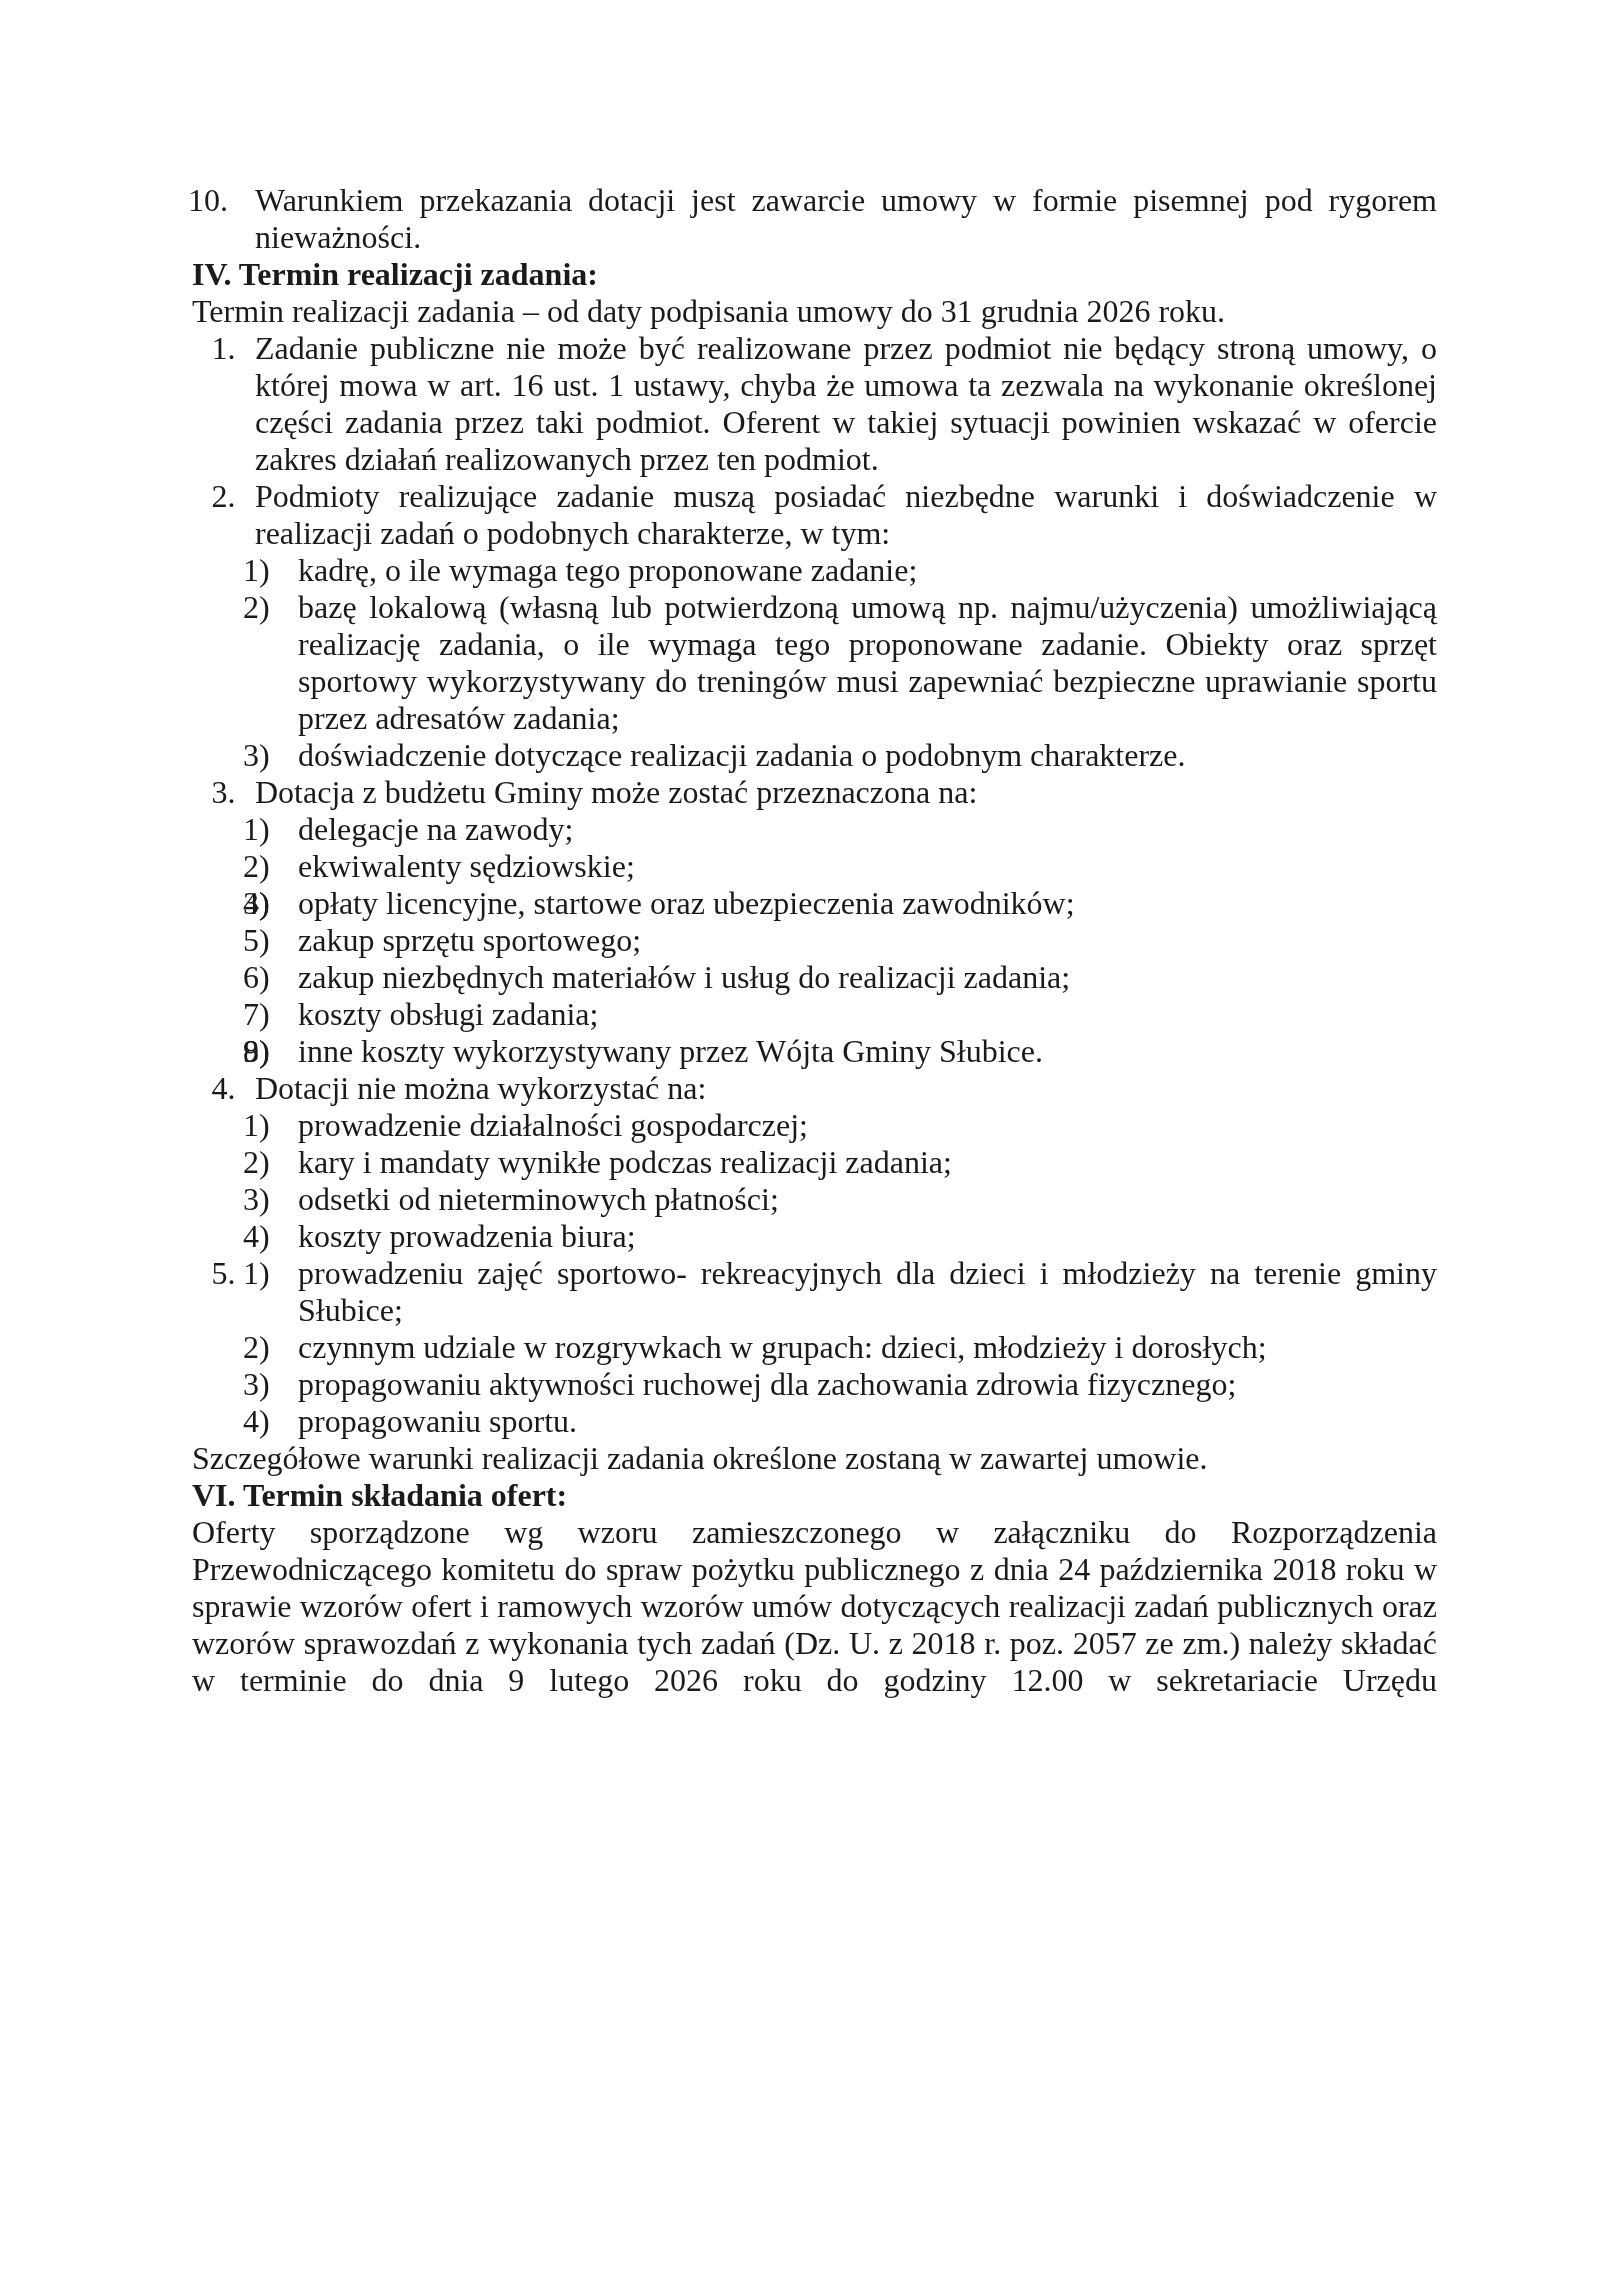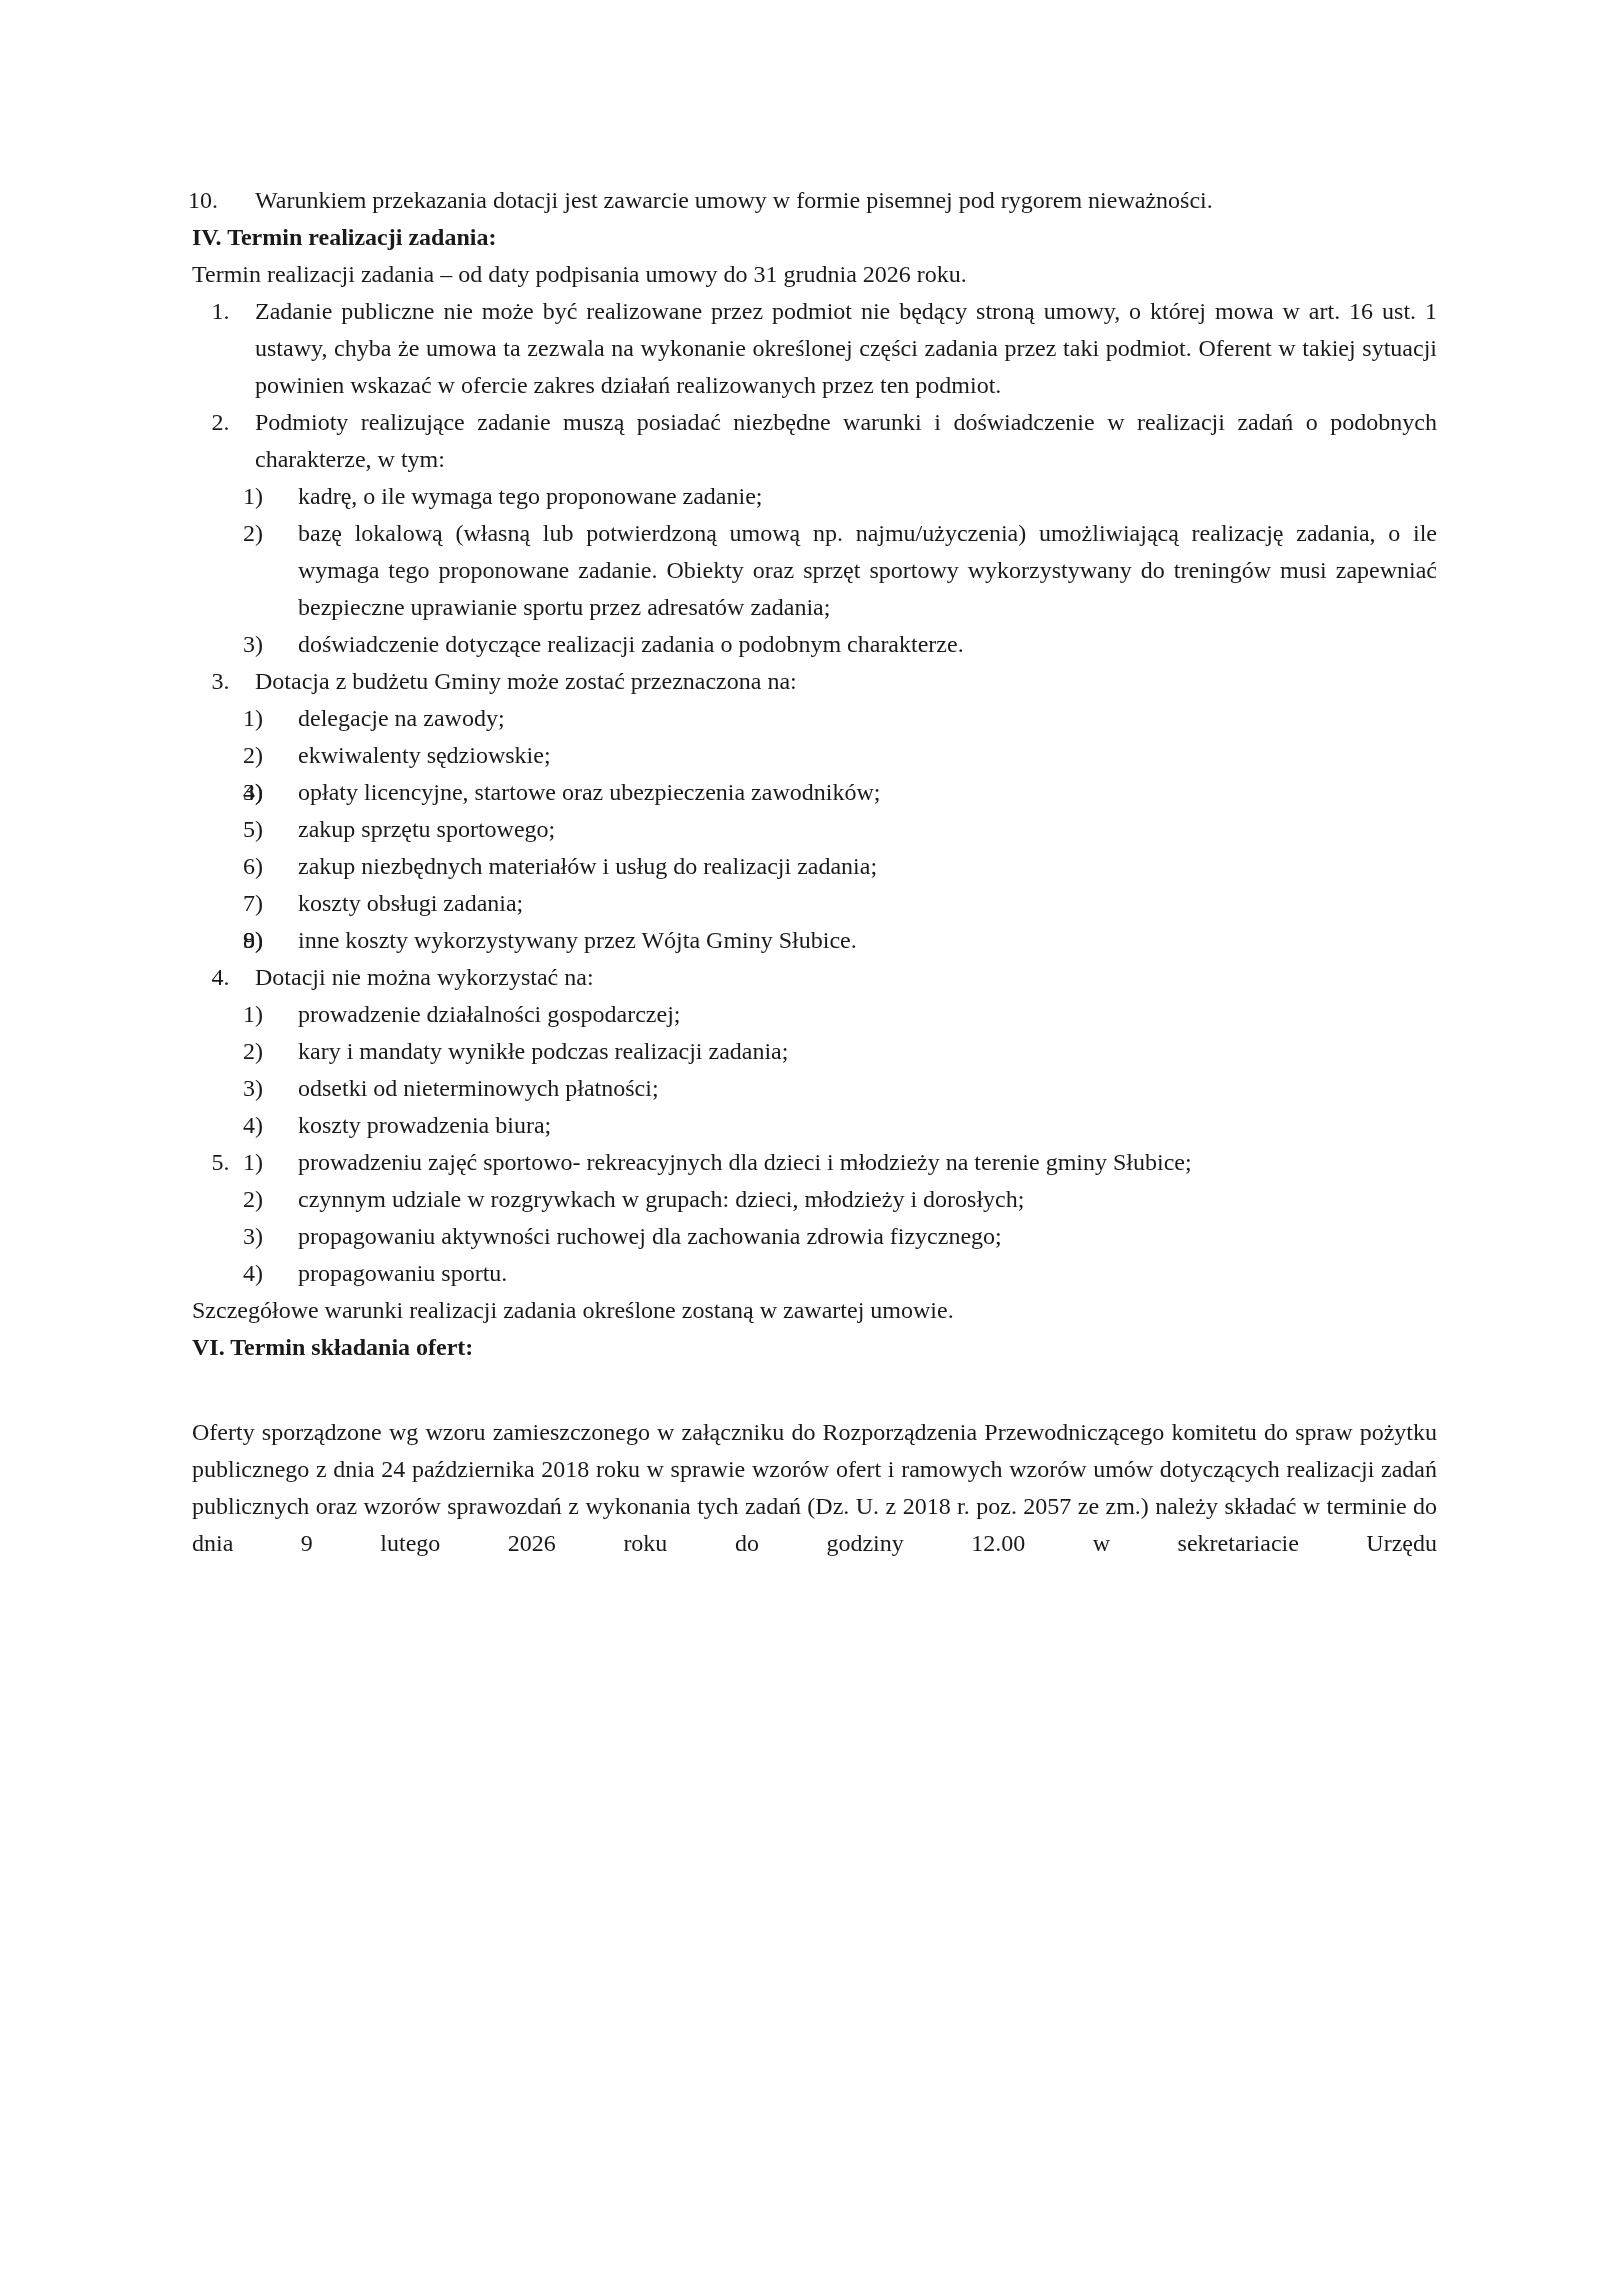--- a/index.html
+++ b/index.html
@@ -3,24 +3,24 @@
 <meta charset="utf-8">
 <style>
   html, body { margin: 0; padding: 0; background: #ffffff; }
   body {
     width: 1620px; height: 2292px; position: relative; overflow: hidden;
     font-family: "Liberation Serif", "DejaVu Serif", serif;
     color: #1a1a1a;
   }
   .page {
     position: absolute; left: 192px; top: 182px; width: 1245px;
-    font-size: 24px; line-height: 37px;
+    font-size: 32px; line-height: 37px;
   }
   .j { text-align: justify; text-align-last: left; }
-  .jf { text-align: justify; text-align-last: justify; margin-top: 48px; }
+  .jf { text-align: justify; text-align-last: justify; }
   .row { position: relative; }
   .num { position: absolute; left: 0; top: 0; }
   .lvl1 { padding-left: 63px; }
   .lvl1 .num { left: 19.6px; }
   .lvl2 { padding-left: 106px; }
   .lvl2 .num { left: 51px; }
   .heading { font-weight: bold; }
   b { font-weight: normal; }
   .item10 { padding-left: 63px; }
   .item10 .num { left: -3.9px; }

